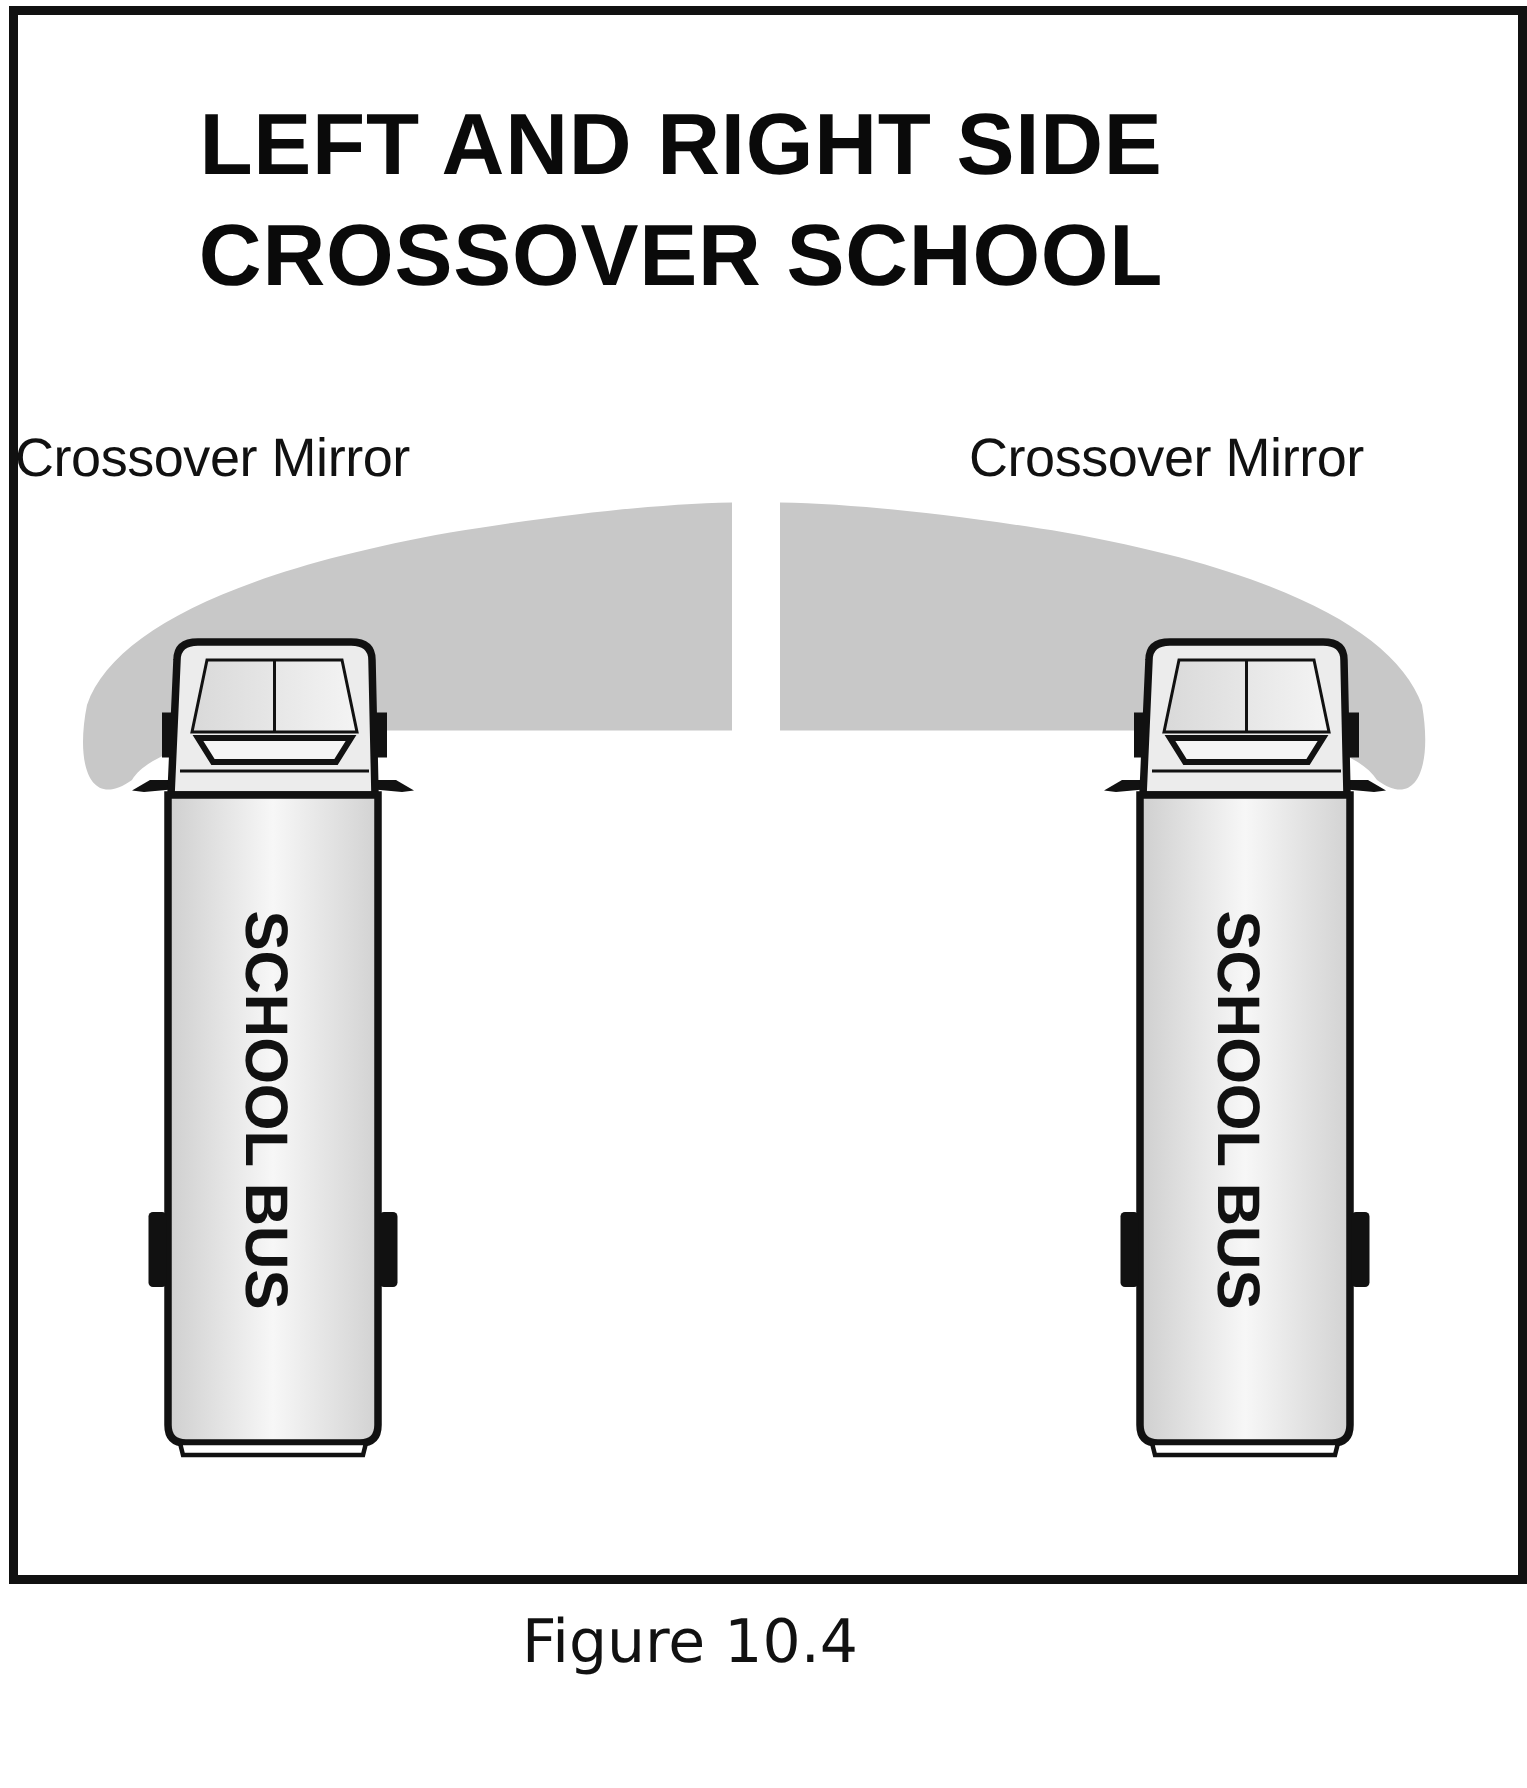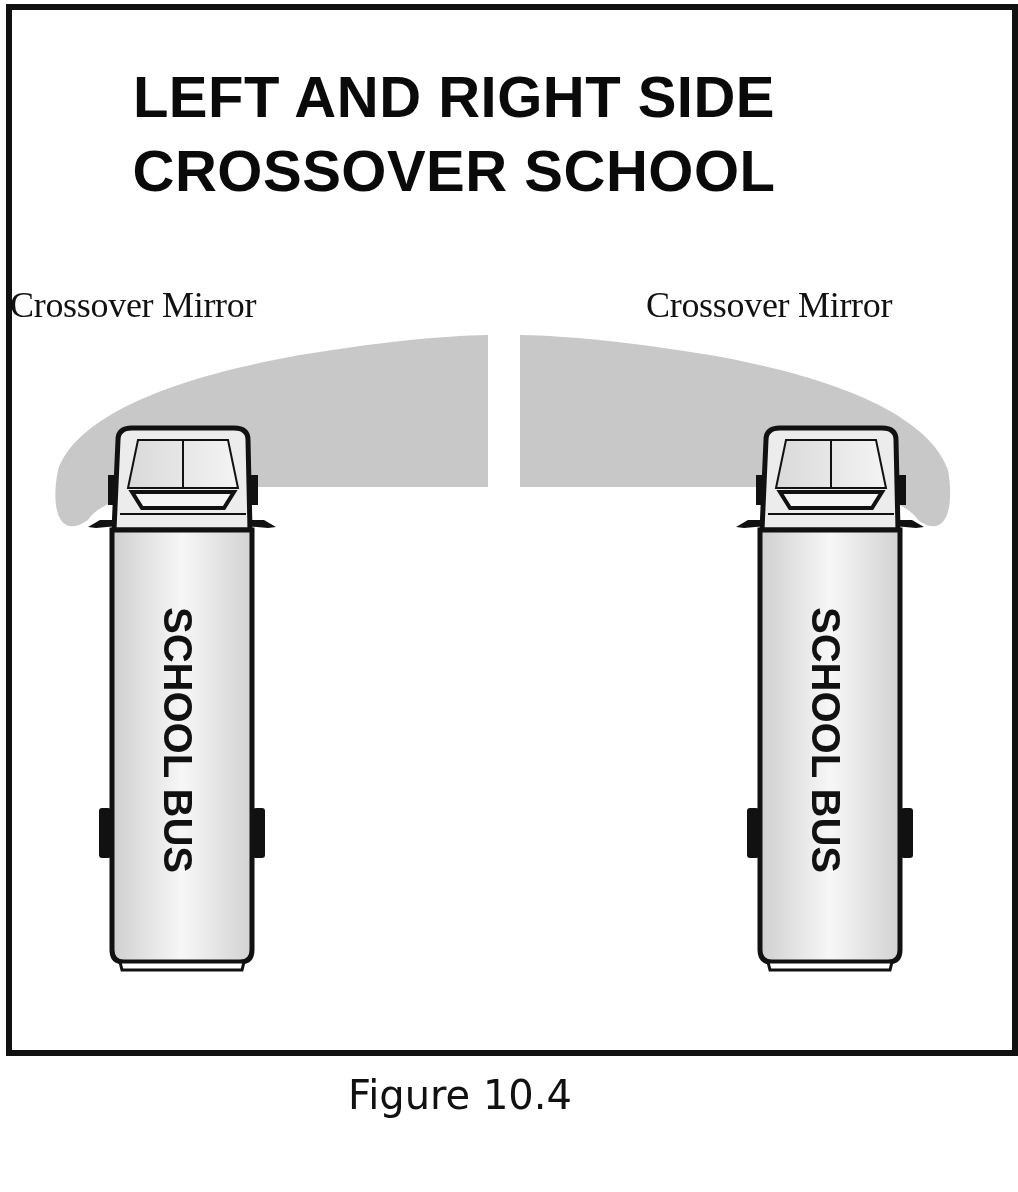--- a/index.html
+++ b/index.html
@@ -1,21 +1,21 @@
 <!DOCTYPE html>
 <html><head>
 <meta charset="utf-8">
 <style>
   html, body { margin:0; padding:0; background:#ffffff; }
   body { width:1018px; height:1192px; position:relative; overflow:hidden; font-family:"Liberation Sans", sans-serif; }
   .frame { position:absolute; left:6px; top:4px; width:1000px; height:1040px; border:6px solid #111; background:#fff; }
   .title { position:absolute; left:0; width:908px; text-align:center; font-family:"Liberation Sans", sans-serif; font-weight:bold; font-size:58px; color:#0a0a0a; line-height:70px; letter-spacing:0.5px; }
   .title.l1 { top:62px; }
   .title.l2 { top:136px; }
-  .label { position:absolute; top:284px; font-family:Liberation Serif, serif; font-size:36px; color:#111; letter-spacing:-0.3px; }
+  .label { position:absolute; top:284px; font-family:Liberation Sans, sans-serif; font-size:36px; color:#111; letter-spacing:-0.3px; }
   .label.left { left:10px; }
   .label.right { left:646px; }
   svg.art { position:absolute; left:0; top:0; }
   .caption { position:absolute; left:0; width:920px; top:1072px; text-align:center; font-family:"DejaVu Sans", sans-serif; font-size:40px; color:#111; }
   .bus-text { font-family:"Liberation Sans", sans-serif; font-weight:bold; font-size:40px; fill:#111; }
 </style>
 </head>
 <body>
 
 <div class="frame"></div>

